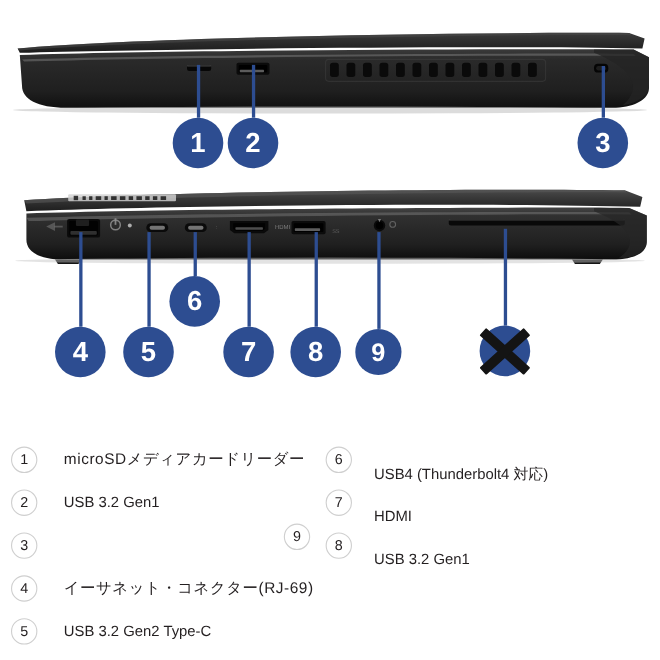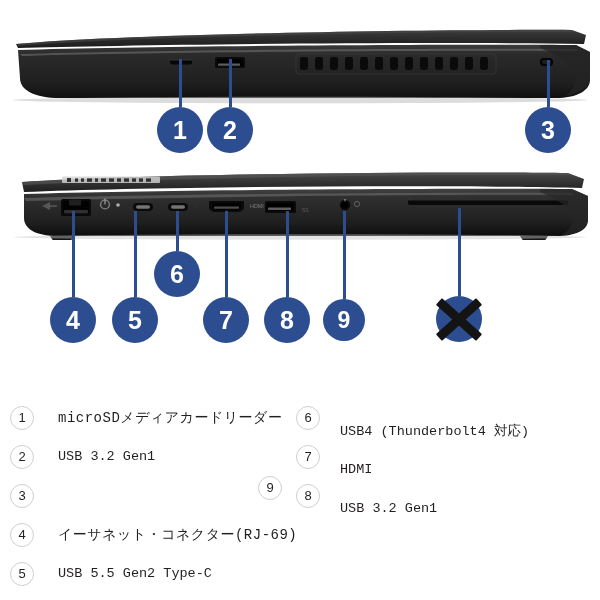--- a/index.html
+++ b/index.html
@@ -120,21 +120,20 @@
     justify-content: center;
     font-size: 13px;
     color: #231f20;
     box-sizing: border-box;
     background: #fff;
   }
   .legend-text {
     font-size: 13.5px;
     color: #231f20;
     white-space: nowrap;
-    font-family: Liberation Mono, monospace;
   }
   #legend-col-left  .legend-text { margin-left: 24px; }
   #legend-col-right .legend-text { margin-left: 20px; margin-top: 26px; }
 
   .legend-item.jp .legend-text { font-size: 14px; letter-spacing: .5px; }
   .legend-item.wide { position: absolute; left: -38px; bottom: 8px; }
   .legend-item.wide .legend-text { margin-left: 20px; letter-spacing: .2px; }
 </style>
 </head>
 <body>
@@ -362,21 +361,21 @@
         <span class="legend-badge">3</span>
       </div>
 
       <div class="legend-item jp">
         <span class="legend-badge">4</span>
         <span class="legend-text">イーサネット・コネクター(RJ-69)</span>
       </div>
 
       <div class="legend-item">
         <span class="legend-badge">5</span>
-        <span class="legend-text">USB 5.5 Gen2 Type-C</span>
+        <span class="legend-text">USB 3.2 Gen2 Type-C</span>
       </div>
 
     </div>
 
     <div class="legend-col" id="legend-col-right">
 
       <div class="legend-item">
         <span class="legend-badge">6</span>
         <span class="legend-text">USB4 (Thunderbolt4 対応)</span>
       </div>

